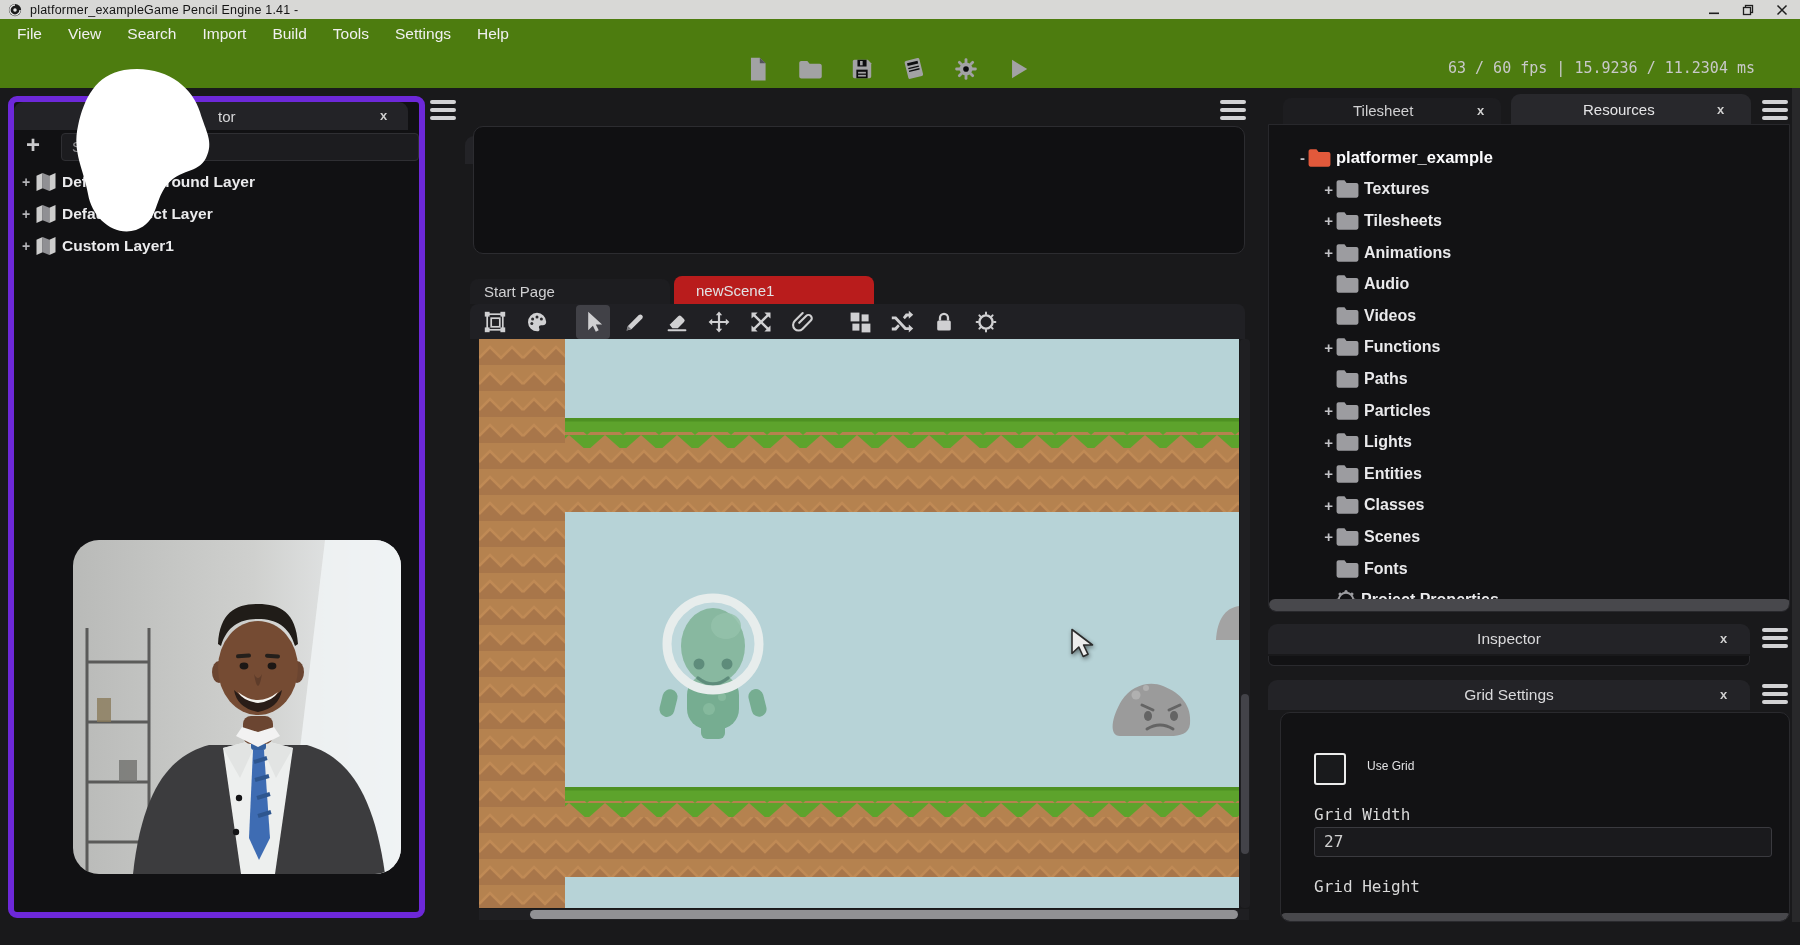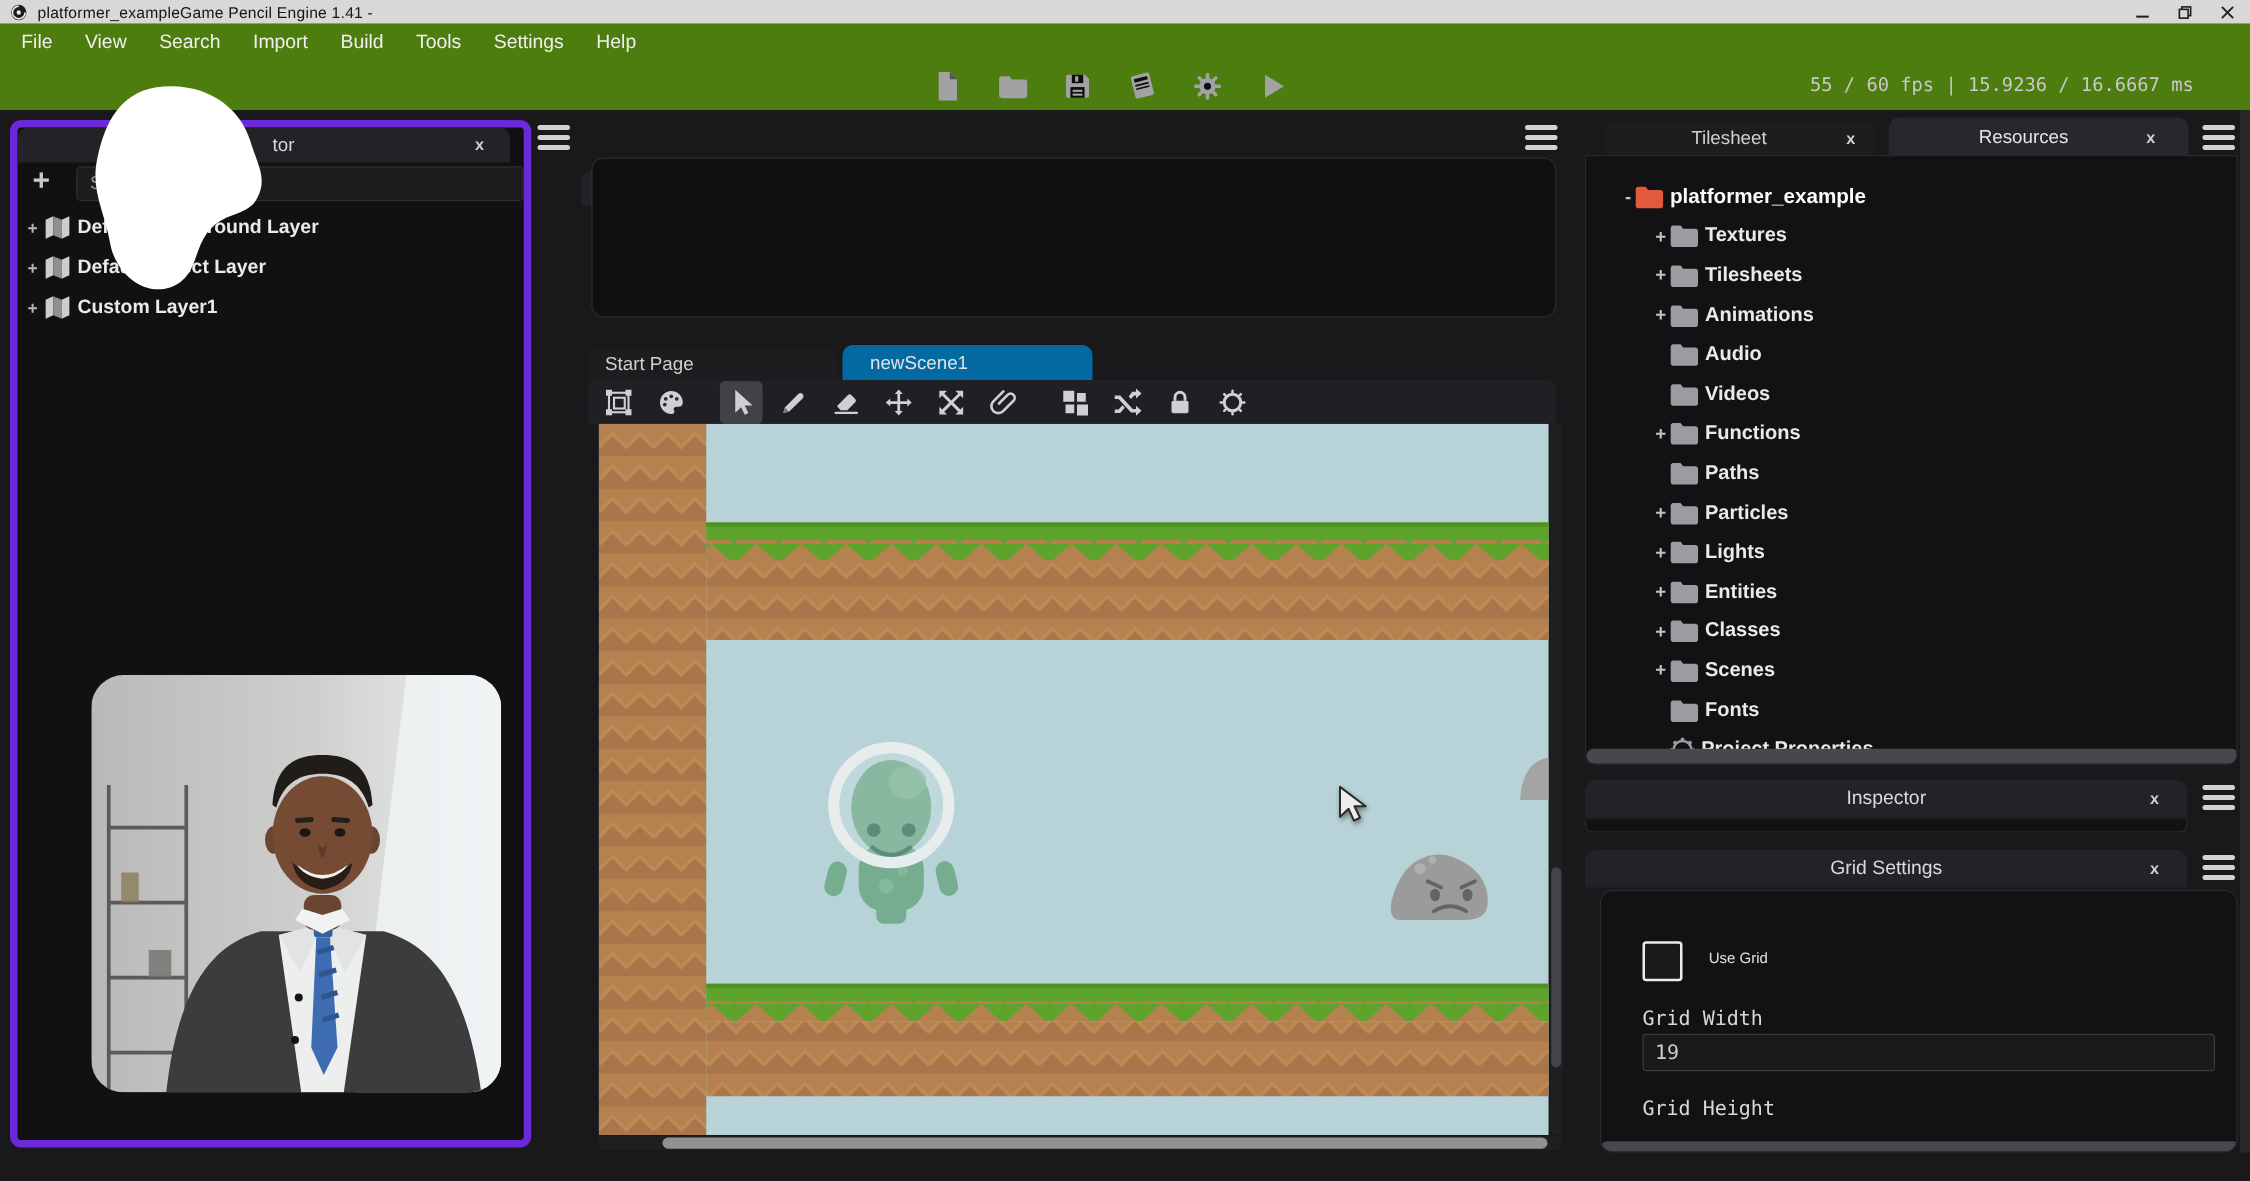--- a/index.html
+++ b/index.html
@@ -47,21 +47,21 @@
   #meta-head{left:465px;top:96px;width:737px;height:28px;margin-top:40px;}
   #meta-title{position:absolute;left:0;top:6px;width:100%;text-align:center;font-size:15px;color:#d8d8da;}
   #meta-close{left:707px;top:6px;}
   #meta-hamb{left:1220px;top:100px;}
   #meta-body{left:473px;top:126px;width:772px;height:128px;background:#101012;border:1px solid #2c2c30;border-radius:10px;box-sizing:border-box;}
 
   
   .stab{font-size:15px;color:#d0d0d2;}
   #tab-startpage{left:470px;top:279px;width:200px;height:25px;background:#1d1d20;border-radius:8px 8px 0 0;}
   #tab-startpage .stab{position:absolute;left:14px;top:4px;}
-  #tab-newscene{left:674px;top:276px;width:200px;height:28px;background:#0369a1;border-radius:8px 8px 0 0;}
+  #tab-newscene{left:674px;top:276px;width:200px;height:28px;background:#b91c1c;border-radius:8px 8px 0 0;}
   #tab-newscene .stab{position:absolute;left:22px;top:6px;color:#e2e2e4;}
   #scene-toolbar{left:470px;top:304px;width:775px;height:35px;background:#202024;border-radius:8px 8px 0 0;display:flex;align-items:center;padding-left:8px;box-sizing:border-box;gap:8px;}
   .toolbtn{width:34px;height:34px;border:none;background:none;padding:0;display:flex;align-items:center;justify-content:center;color:#d0d0d2;border-radius:4px;}
   .toolbtn.selected{background:#414147;}
   #scene-canvas{left:479px;top:339px;width:760px;height:569px;}
   #scene-vscroll{left:1240px;top:339px;width:10px;height:569px;background:#1f1f22;border-radius:4px;}
   #scene-vthumb{position:absolute;left:1px;top:355px;width:8px;height:160px;background:#434349;border-radius:4px;}
   #scene-hscroll{left:479px;top:909px;width:770px;height:11px;background:#1f1f22;}
   #scene-hthumb{position:absolute;left:51px;top:1px;width:708px;height:9px;background:#919194;border-radius:5px;}
 
@@ -211,21 +211,21 @@
           </span>
         </button>
         <button class="tbtn">
           <span class="icon">
             <svg viewBox="0 0 24 24" width="26" height="26">
               <path d="M6.5 3.5L20.5 12 6.5 20.5z" fill="currentColor"></path>
             </svg>
           </span>
         </button>
       </div>
-    <div class="fps mono">55 / 60 fps | 15.9236 / 16.6667 ms</div>
+    <div class="fps mono">63 / 60 fps | 15.9236 / 11.2304 ms</div>
   </div>
 
   <div class="abs" id="left-panel">
     <div class="phead" id="left-head">
       <span id="left-title">tor</span>
       <span class="pclose" id="left-close">x</span>
     </div>
     <div id="left-plus">+</div>
     <div id="layer-search">Se</div>
     <div id="layer-list">
@@ -655,21 +655,21 @@
   </div>
   <div class="abs hamb" id="grid-hamb">
       <span></span>
       <span></span>
       <span></span>
     </div>
   <div class="abs" id="grid-body">
     <div id="use-grid-box"></div>
     <span id="use-grid-label">Use Grid</span>
     <span id="grid-width-label" class="mono">Grid Width</span>
-    <div id="grid-width-input" class="mono">19</div>
+    <div id="grid-width-input" class="mono">27</div>
     <span id="grid-height-label" class="mono">Grid Height</span>
     <div id="grid-hbar"></div>
   </div>
 
   <div class="abs" id="right-edge"></div>
 
 
   <div class="abs" id="webcam">
     <svg viewBox="0 0 328 334" width="328" height="334">
       <defs>

